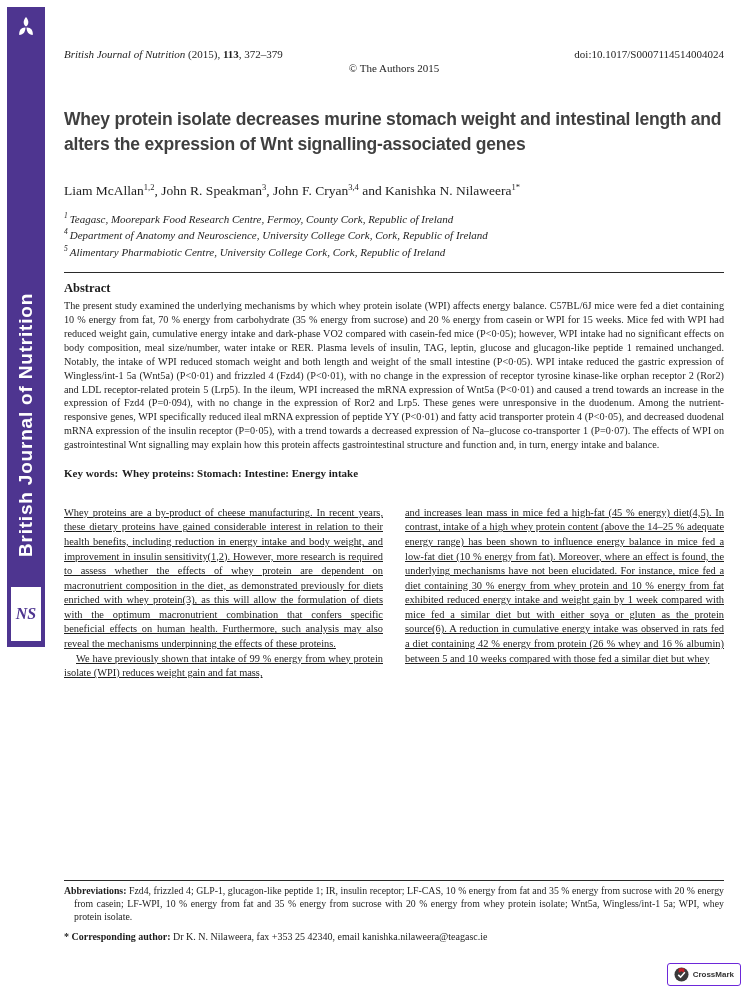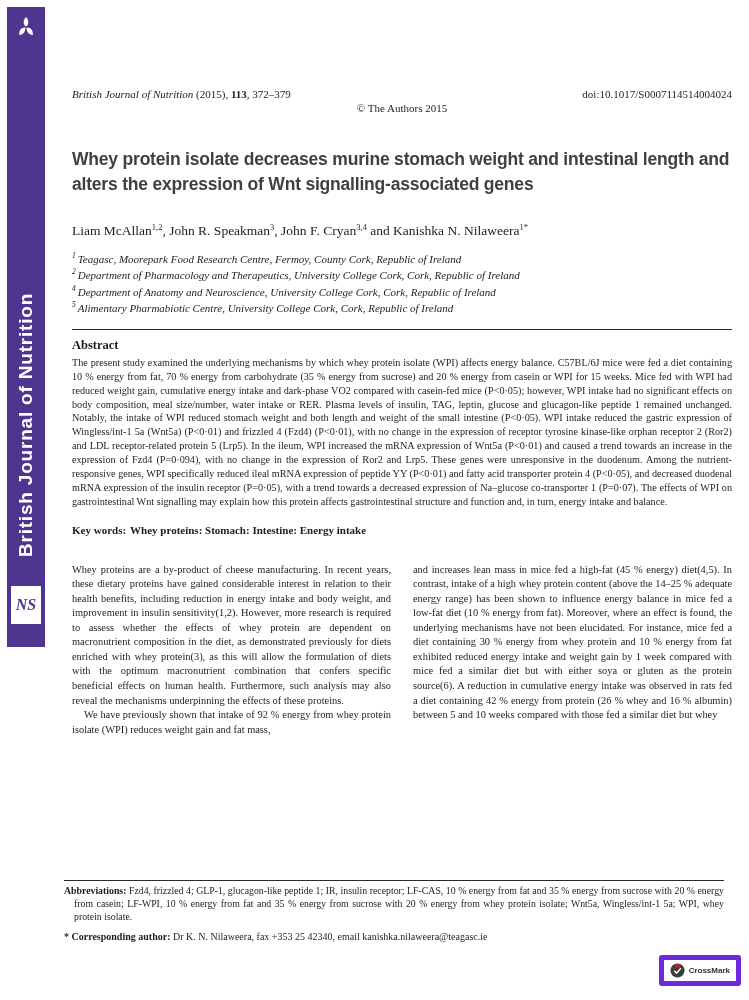--- a/index.html
+++ b/index.html
@@ -18,30 +18,30 @@
     position:absolute; top:8px; left:0; width:38px; text-align:center;
   }
   .spine-title {
     position:absolute; left:50%; top:418px;
     transform:translate(-50%,-50%) rotate(-90deg);
     white-space:nowrap;
     font-family:"Liberation Sans", sans-serif;
     font-size:19px; font-weight:600; color:#ffffff; letter-spacing:0.8px;
   }
   .spine-ns {
-    position:absolute; bottom:23px; left:4px; width:30px; height:38px;
+    position:absolute; bottom:6px; left:4px; width:30px; height:54px;
     background:#ffffff; display:flex; align-items:center; justify-content:center;
   }
   .spine-ns span {
     font-family:"Liberation Serif", serif; font-style:italic; font-weight:700;
     font-size:16px; color:#4e3590;
   }
 
   
-  .content { position:absolute; left:72px; top:48px; width:660px;margin-top:40px; }
+  .content { position:absolute; left:64px; top:48px; width:660px; }
 
   .head-row { display:flex; justify-content:space-between; font-size:11px; }
   .it { font-style:italic; }
   .b  { font-weight:700; }
   .copyright { font-size:11px; margin-top:2px;text-align:center; }
 
   .title {
     margin-top:33px;
     font-family:"Liberation Sans", sans-serif;
     font-size:17.5px; font-weight:700; line-height:1.4;
@@ -61,38 +61,38 @@
   .abs-head { margin-top:8px; font-size:12.5px; font-weight:700; }
   .abs-text {
     margin-top:3px; font-size:10.2px; line-height:1.36; text-align:justify;
   }
 
   .keywords { margin-top:15px; font-size:11px; font-weight:700; }
   .kw-label { margin-right:4px; }
 
   .cols { margin-top:27px; display:flex; gap:22px; }
   .col { width:319px; }
-  .bp { font-size:10.4px; line-height:1.40; text-align:justify; }
+  .bp { font-size:10.4px; line-height:1.40; text-align:justify;text-decoration:underline; }
   .bp.indent { text-indent:12px; }
 
   
   .foot { position:absolute; left:64px; top:880px; width:660px; }
   .foot-rule { border-top:1px solid #2a2a2a; margin-bottom:4px; }
   .abbr {
     font-size:9.8px; line-height:1.32; text-align:justify;
     padding-left:10px; text-indent:-10px;
   }
   .corr { margin-top:7px; font-size:10px; }
   .email { color:#1d1d1d; text-decoration:none; }
 
   
   .crossmark {
     position:absolute; right:8px; bottom:14px;
     display:flex; align-items:center; gap:4px;
-    border:5px solid #6d28d9; border-radius:3px; background:#ffffff;
+    border:1px solid #6d28d9; border-radius:3px; background:#ffffff;
     padding:3px 6px; cursor:pointer;
   }
   .cm-icon { display:flex; }
   .cm-label {
     font-family:"Liberation Sans", sans-serif;
     font-size:8px; font-weight:700; color:#333333;
   }
 </style>
 </head>
 <body>
@@ -124,39 +124,38 @@
     <div class="copyright">© The Authors 2015</div>
 
     <h1 class="title">Whey protein isolate decreases murine stomach weight and intestinal length and alters the expression of Wnt signalling-associated genes</h1>
 
     <div class="authors">
       <span><span></span><span>Liam McAllan</span><sup>1,2</sup></span><span><span>, </span><span>John R. Speakman</span><sup>3</sup></span><span><span>, </span><span>John F. Cryan</span><sup>3,4</sup></span><span><span> and </span><span>Kanishka N. Nilaweera</span><sup>1*</sup></span>
     </div>
 
     <div class="affils">
       <div class="affil"><sup>1</sup><span>Teagasc, Moorepark Food Research Centre, Fermoy, County Cork, Republic of Ireland</span></div>
-      <div class="affil"><sup>2</sup><span>Department of Pharmacology and Therapeutics, University College Cork, Cork, Republic of Ireland</span></div>
       <div class="affil"><sup>4</sup><span>Department of Anatomy and Neuroscience, University College Cork, Cork, Republic of Ireland</span></div>
       <div class="affil"><sup>5</sup><span>Alimentary Pharmabiotic Centre, University College Cork, Cork, Republic of Ireland</span></div>
     </div>
 
 
     <div class="rule"></div>
 
     <div class="abs-head">Abstract</div>
     <p class="abs-text">The present study examined the underlying mechanisms by which whey protein isolate (WPI) affects energy balance. C57BL/6J mice were fed a diet containing 10 % energy from fat, 70 % energy from carbohydrate (35 % energy from sucrose) and 20 % energy from casein or WPI for 15 weeks. Mice fed with WPI had reduced weight gain, cumulative energy intake and dark-phase VO2 compared with casein-fed mice (P&lt;0·05); however, WPI intake had no significant effects on body composition, meal size/number, water intake or RER. Plasma levels of insulin, TAG, leptin, glucose and glucagon-like peptide 1 remained unchanged. Notably, the intake of WPI reduced stomach weight and both length and weight of the small intestine (P&lt;0·05). WPI intake reduced the gastric expression of Wingless/int-1 5a (Wnt5a) (P&lt;0·01) and frizzled 4 (Fzd4) (P&lt;0·01), with no change in the expression of receptor tyrosine kinase-like orphan receptor 2 (Ror2) and LDL receptor-related protein 5 (Lrp5). In the ileum, WPI increased the mRNA expression of Wnt5a (P&lt;0·01) and caused a trend towards an increase in the expression of Fzd4 (P=0·094), with no change in the expression of Ror2 and Lrp5. These genes were unresponsive in the duodenum. Among the nutrient-responsive genes, WPI specifically reduced ileal mRNA expression of peptide YY (P&lt;0·01) and fatty acid transporter protein 4 (P&lt;0·05), and decreased duodenal mRNA expression of the insulin receptor (P=0·05), with a trend towards a decreased expression of Na–glucose co-transporter 1 (P=0·07). The effects of WPI on gastrointestinal Wnt signalling may explain how this protein affects gastrointestinal structure and function and, in turn, energy intake and balance.</p>
 
     <div class="keywords">
       <span class="kw-label">Key words:</span><span class="kw-text">Whey proteins: Stomach: Intestine: Energy intake</span>
     </div>
 
     <div class="cols">
       <div class="col">
         <p class="bp">Whey proteins are a by-product of cheese manufacturing. In recent years, these dietary proteins have gained considerable interest in relation to their health benefits, including reduction in energy intake and body weight, and improvement in insulin sensitivity(1,2). However, more research is required to assess whether the effects of whey protein are dependent on macronutrient composition in the diet, as demonstrated previously for diets enriched with whey protein(3), as this will allow the formulation of diets with the optimum macronutrient combination that confers specific beneficial effects on human health. Furthermore, such analysis may also reveal the mechanisms underpinning the effects of these proteins.</p>
-        <p class="bp indent">We have previously shown that intake of 92 % energy from whey protein isolate (WPI) reduces weight gain and fat mass,</p>
+        <p class="bp indent">We have previously shown that intake of 99 % energy from whey protein isolate (WPI) reduces weight gain and fat mass,</p>
       </div>
       <div class="col">
         <p class="bp">and increases lean mass in mice fed a high-fat (45 % energy) diet(4,5). In contrast, intake of a high whey protein content (above the 14–25 % adequate energy range) has been shown to influence energy balance in mice fed a low-fat diet (10 % energy from fat). Moreover, where an effect is found, the underlying mechanisms have not been elucidated. For instance, mice fed a diet containing 30 % energy from whey protein and 10 % energy from fat exhibited reduced energy intake and weight gain by 1 week compared with mice fed a similar diet but with either soya or gluten as the protein source(6). A reduction in cumulative energy intake was observed in rats fed a diet containing 42 % energy from protein (26 % whey and 16 % albumin) between 5 and 10 weeks compared with those fed a similar diet but whey</p>
       </div>
     </div>
 
   </main>
 
   <footer class="foot">
     <div class="foot-rule"></div>

